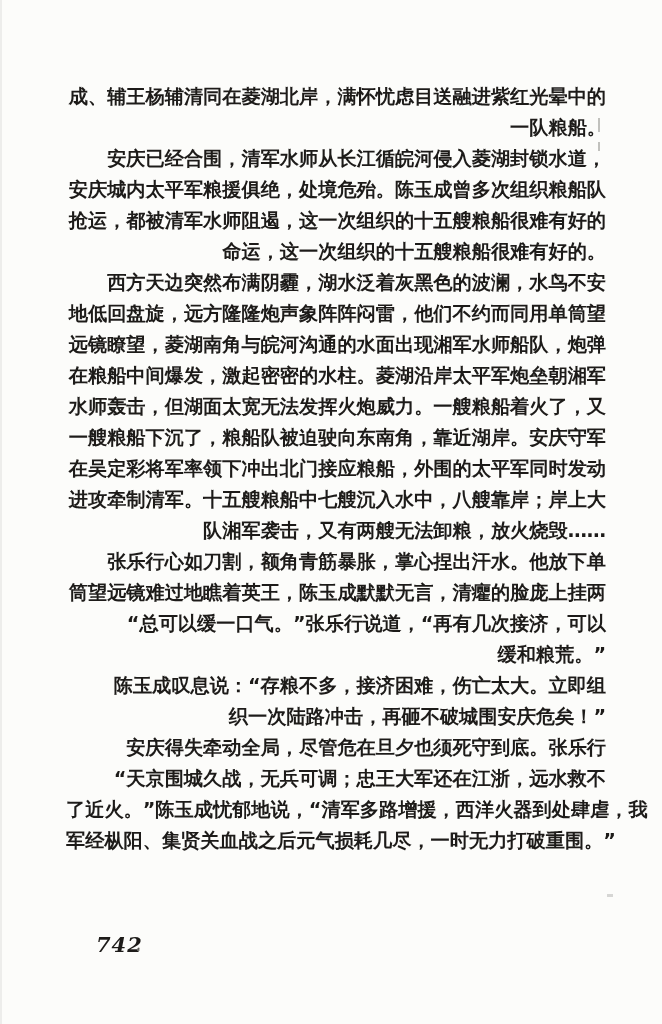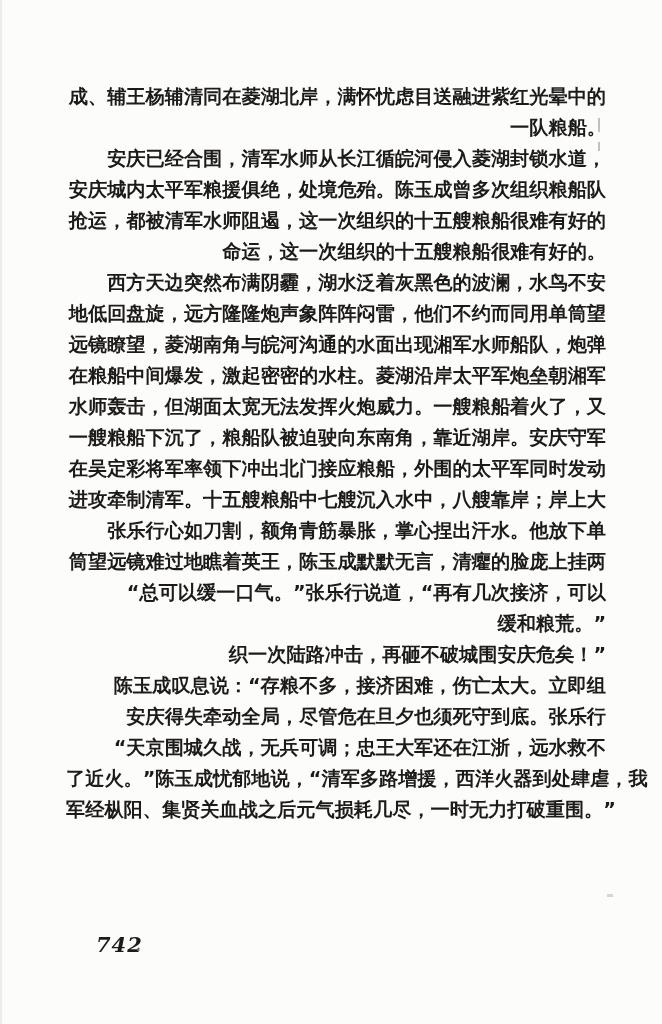--- a/index.html
+++ b/index.html
@@ -81,26 +81,27 @@
       <div class="line">抢运，都被清军水师阻遏，这一次组织的十五艘粮船很难有好的</div>
       <div class="line">命运，这一次组织的十五艘粮船很难有好的。</div>
       <div class="line indent">西方天边突然布满阴霾，湖水泛着灰黑色的波澜，水鸟不安</div>
       <div class="line">地低回盘旋，远方隆隆炮声象阵阵闷雷，他们不约而同用单筒望</div>
       <div class="line">远镜瞭望，菱湖南角与皖河沟通的水面出现湘军水师船队，炮弹</div>
       <div class="line">在粮船中间爆发，激起密密的水柱。菱湖沿岸太平军炮垒朝湘军</div>
       <div class="line">水师轰击，但湖面太宽无法发挥火炮威力。一艘粮船着火了，又</div>
       <div class="line">一艘粮船下沉了，粮船队被迫驶向东南角，靠近湖岸。安庆守军</div>
       <div class="line">在吴定彩将军率领下冲出北门接应粮船，外围的太平军同时发动</div>
       <div class="line">进攻牵制清军。十五艘粮船中七艘沉入水中，八艘靠岸；岸上大</div>
+      <div class="line">队湘军袭击，又有两艘无法卸粮，放火烧毁……</div>
       <div class="line indent">张乐行心如刀割，额角青筋暴胀，掌心捏出汗水。他放下单</div>
       <div class="line">筒望远镜难过地瞧着英王，陈玉成默默无言，清癯的脸庞上挂两</div>
       <div class="line indent">“总可以缓一口气。”张乐行说道，“再有几次接济，可以</div>
       <div class="line">缓和粮荒。”</div>
+      <div class="line indent">陈玉成叹息说：“存粮不多，接济困难，伤亡太大。立即组</div>
       <div class="line">织一次陆路冲击，再砸不破城围安庆危矣！”</div>
-      <div class="line indent">陈玉成叹息说：“存粮不多，接济困难，伤亡太大。立即组</div>
       <div class="line indent">安庆得失牵动全局，尽管危在旦夕也须死守到底。张乐行</div>
       <div class="line indent">“天京围城久战，无兵可调；忠王大军还在江浙，远水救不</div>
       <div class="line">了近火。”陈玉成忧郁地说，“清军多路增援，西洋火器到处肆虐，我</div>
       <div class="line">军经枞阳、集贤关血战之后元气损耗几尽，一时无力打破重围。”</div>
     </div>
 
   <div class="page-number">742</div>
 
   <div class="artifact a1"></div>
   <div class="artifact a2"></div>

